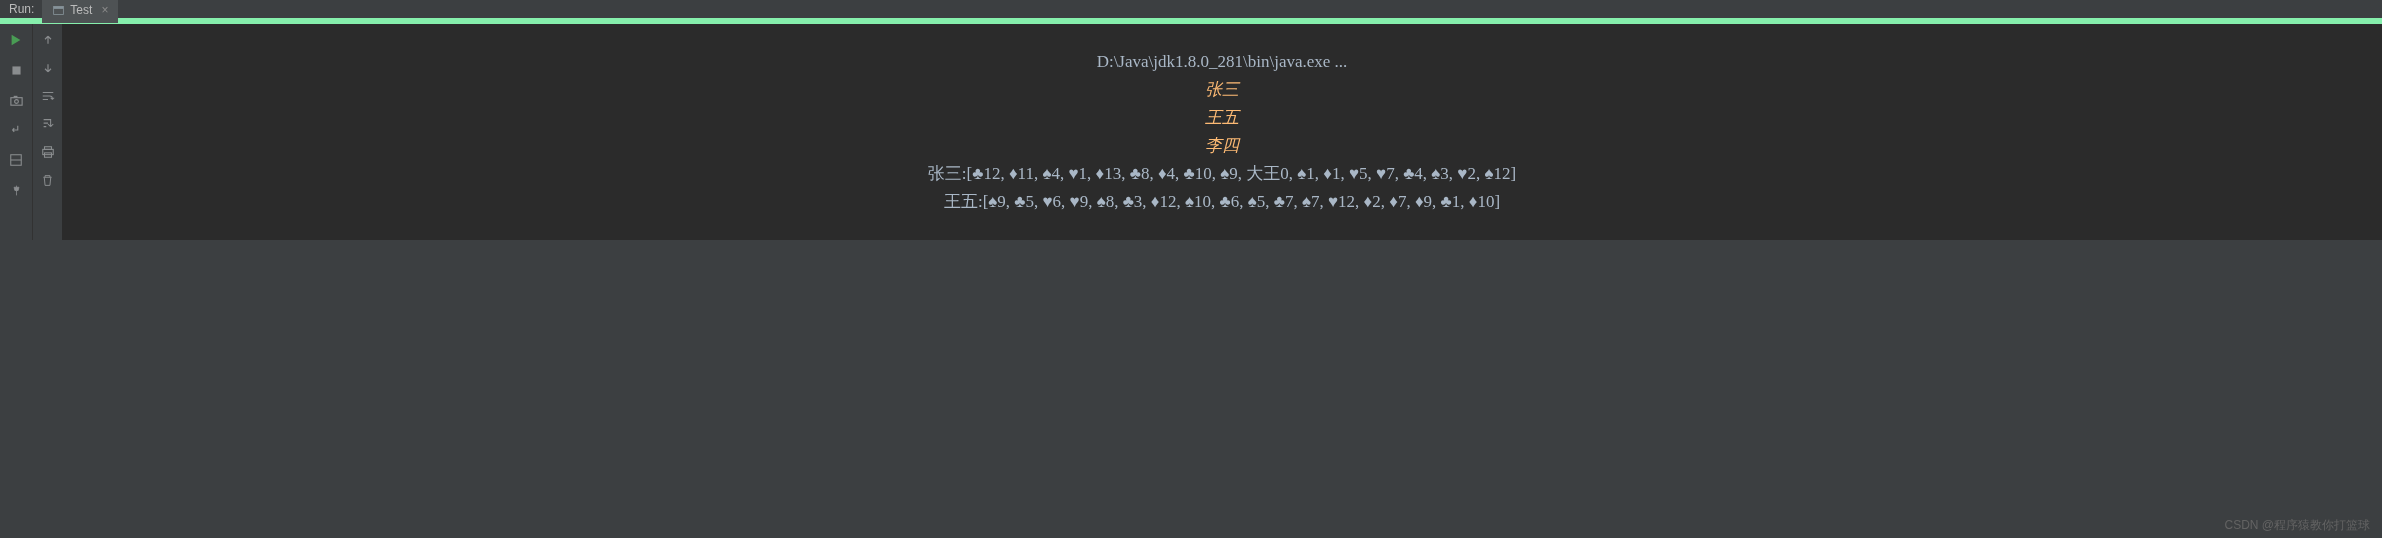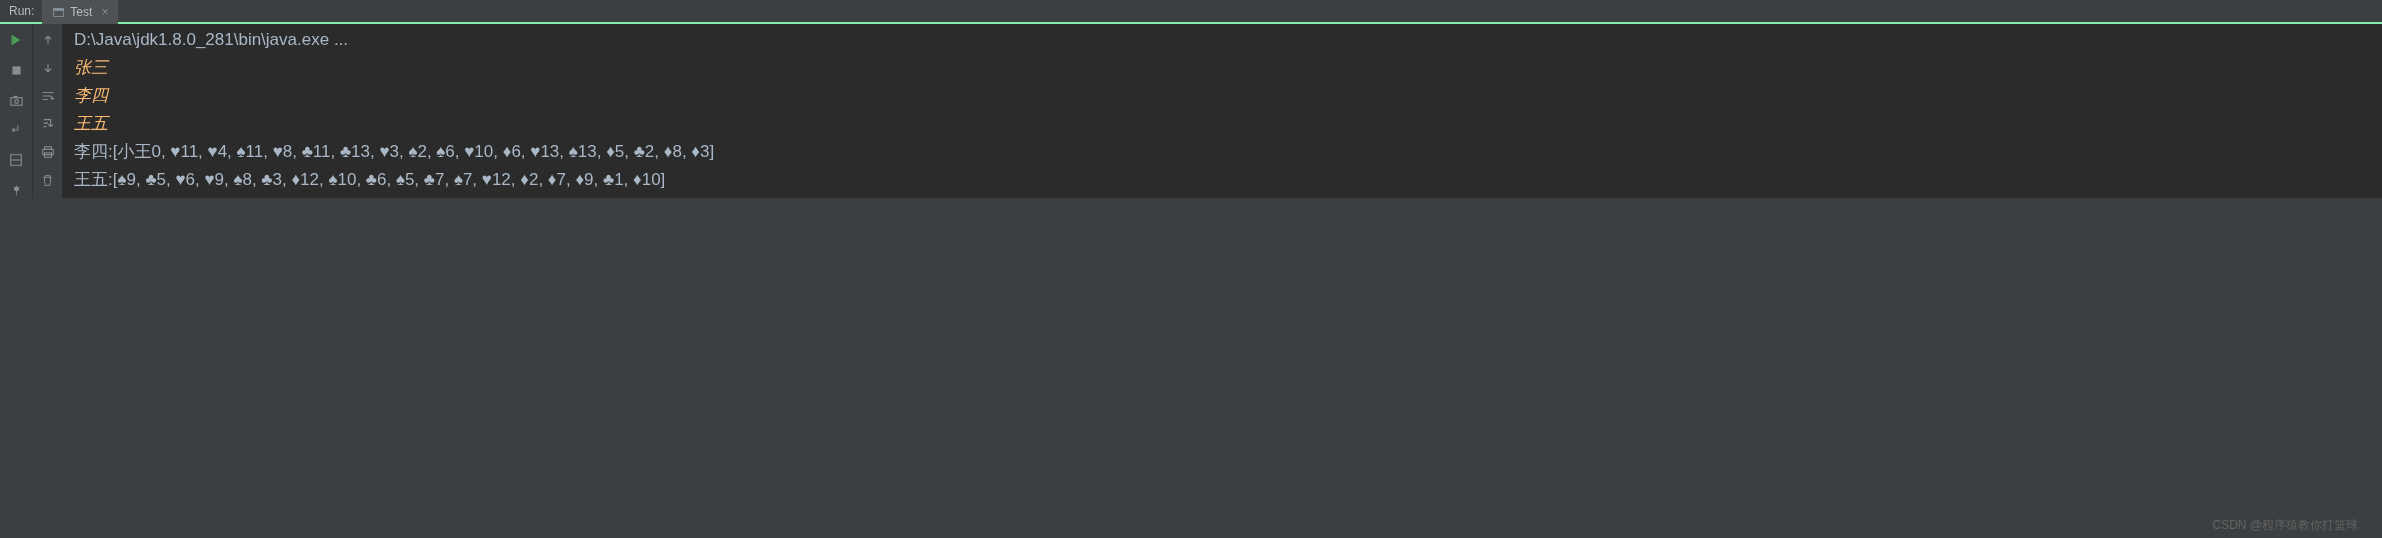--- a/index.html
+++ b/index.html
@@ -11,21 +11,21 @@
       font-family: "Segoe UI", Arial, sans-serif;
       background: #3c3f41;
       color: #bbbbbb;
       font-size: 13px;
       overflow: hidden;
     }
     .header {
       display: flex;
       align-items: center;
       background: #3c3f41;
-      border-bottom: 2px solid #86efac;
+      border-bottom: 6px solid #86efac;
       height: 24px;
       padding-left: 5px;
     }
     .run-label {
       color: #bbbbbb;
       font-size: 12px;
       padding: 0 8px 0 4px;
     }
     .tab {
       display: flex;
@@ -85,39 +85,40 @@
       width: 16px;
       height: 16px;
       color: #8a8d8f;
       display: flex;
       align-items: center;
       justify-content: center;
     }
     .console {
       flex: 1;
       background: #2b2b2b;
-      padding: 2px 12px;
-      font-family: Liberation Sans, sans-serif;
+      padding: 24px 12px;
+      font-family: Liberation Serif, serif;
       font-size: 17px;
       line-height: 28px;
       color: #a9b7c6;
       overflow: hidden;
       white-space: nowrap;
+      text-align: center;
     }
     .console-line {
       white-space: nowrap;
     }
     .input-line {
       color: #fdba74;
       font-style: italic;
     }
     .watermark {
       position: fixed;
       bottom: 4px;
-      right: 24px;
+      right: 12px;
       font-size: 12px;
       color: #636363;
     }
   </style>
 </head>
 <body>
 
 <div class="header">
   <span class="run-label">Run:</span>
   <div class="tab">
@@ -198,20 +199,20 @@
     <div class="second-gutter-icon">
       <svg viewBox="0 0 16 16" width="13" height="13">
           <path d="M3 4 L13 4 M5 4 L5 2 L11 2 L11 4 M4 4 L5 14 L11 14 L12 4" fill="none" stroke="#8a8d8f" stroke-width="1.2"></path>
         </svg>
     </div>
   </div>
 
   <div class="console" id="console-container">
   <div class="console-line">D:\Java\jdk1.8.0_281\bin\java.exe ...</div>
       <div class="console-line input-line">张三</div>
+      <div class="console-line input-line">王五</div>
       <div class="console-line input-line">李四</div>
-      <div class="console-line input-line">王五</div>
-      <div class="console-line">李四:[小王0, ♥11, ♥4, ♠11, ♥8, ♣11, ♣13, ♥3, ♠2, ♠6, ♥10, ♦6, ♥13, ♠13, ♦5, ♣2, ♦8, ♦3]</div>
+      <div class="console-line">张三:[♣12, ♦11, ♠4, ♥1, ♦13, ♣8, ♦4, ♣10, ♠9, 大王0, ♠1, ♦1, ♥5, ♥7, ♣4, ♠3, ♥2, ♠12]</div>
       <div class="console-line">王五:[♠9, ♣5, ♥6, ♥9, ♠8, ♣3, ♦12, ♠10, ♣6, ♠5, ♣7, ♠7, ♥12, ♦2, ♦7, ♦9, ♣1, ♦10]</div>
     </div>
 </div>
 
 <div class="watermark">CSDN @程序猿教你打篮球</div>
 
 </body></html>

